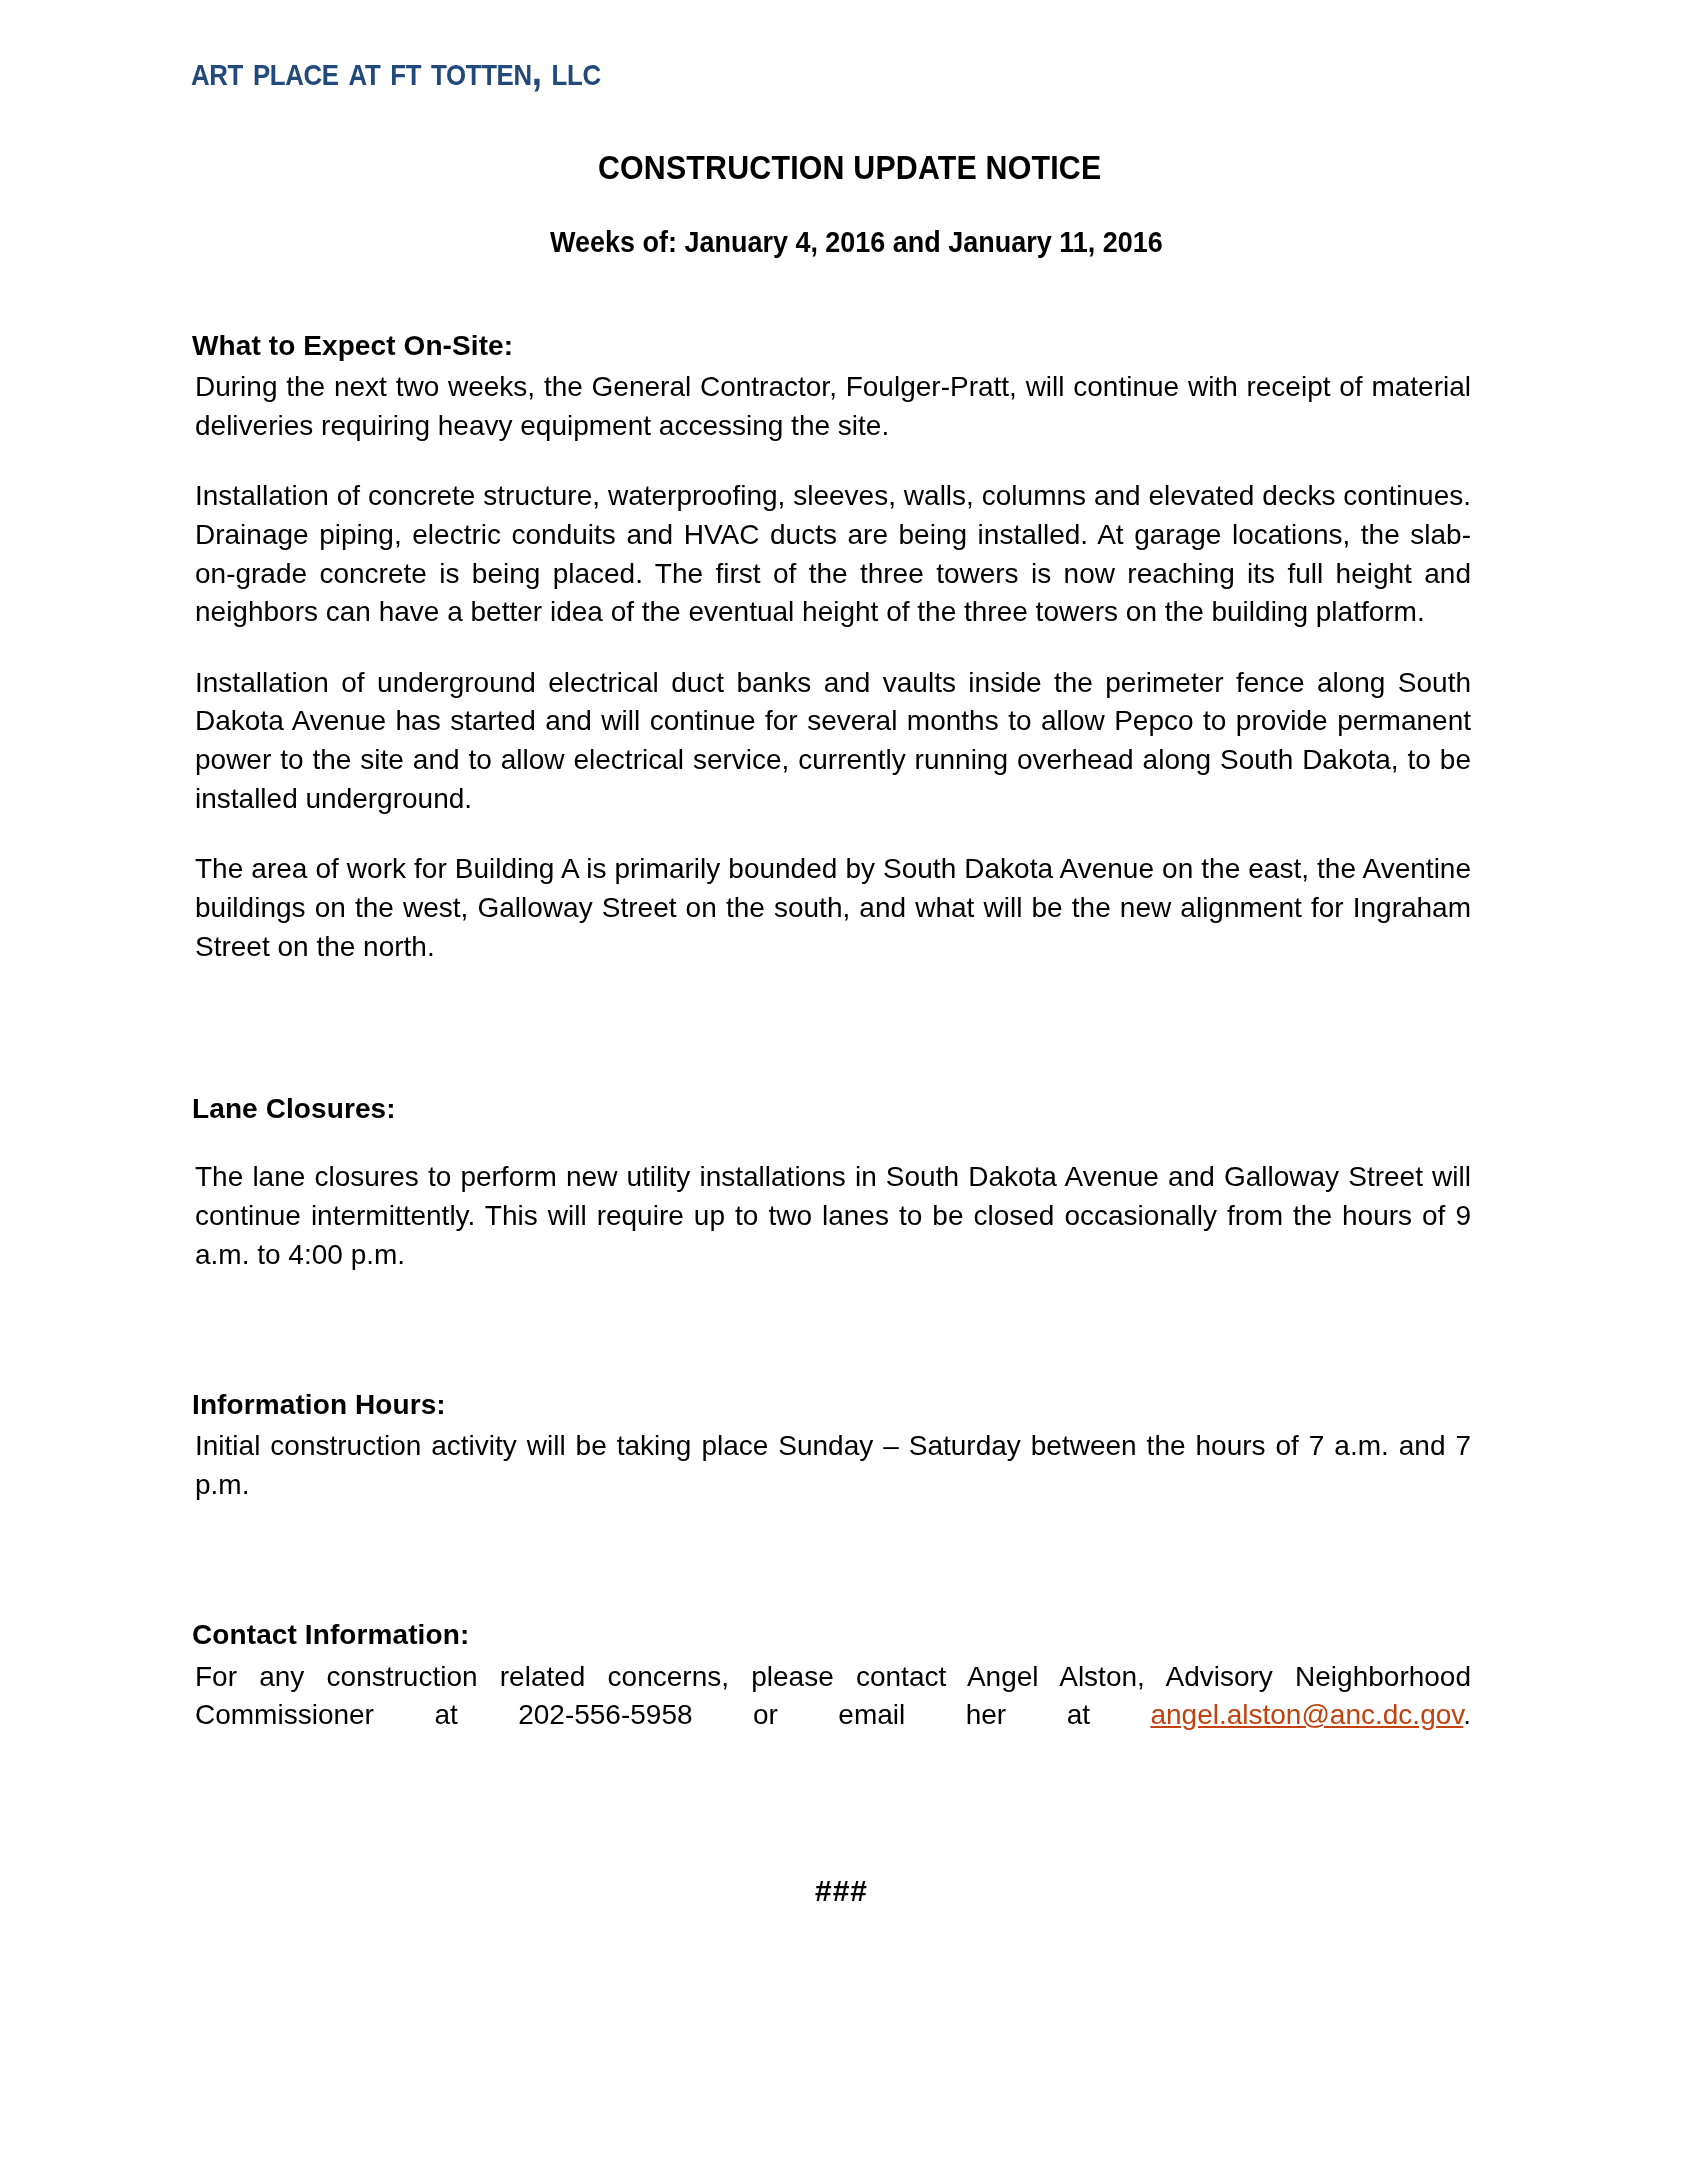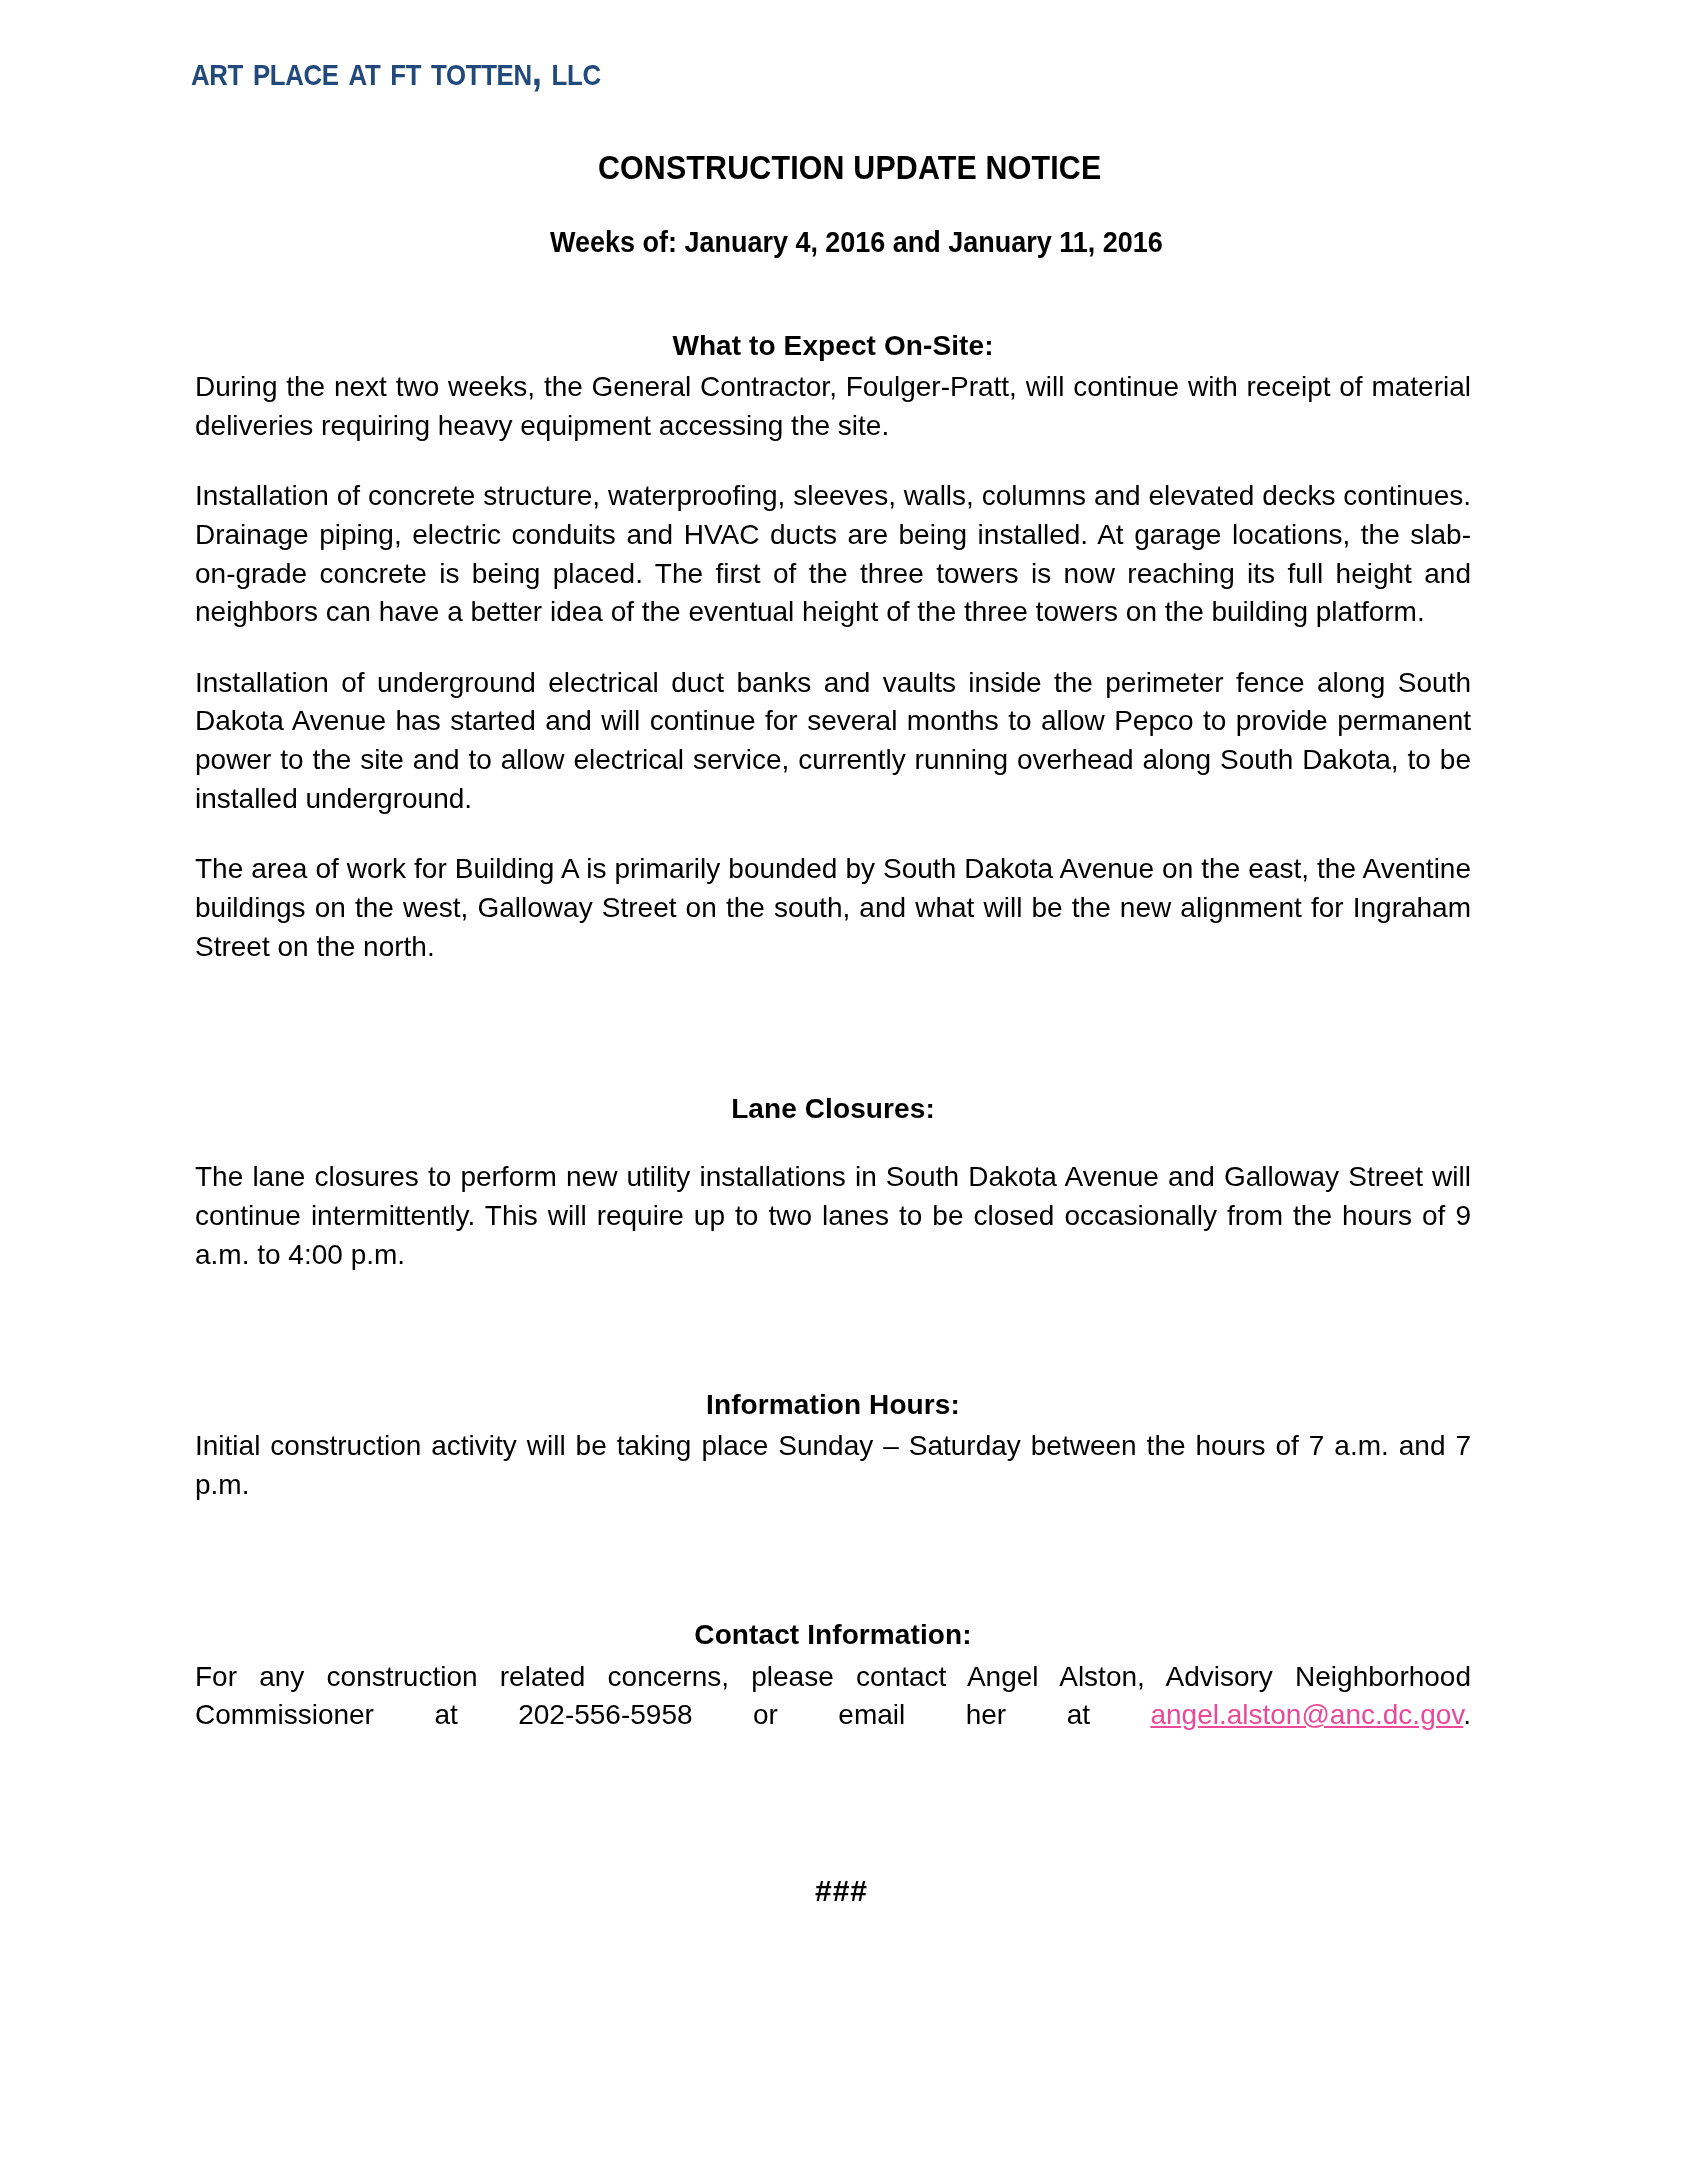--- a/index.html
+++ b/index.html
@@ -80,21 +80,20 @@
     top: 327px;
     width: 1282px;
   }
 
   .sec-heading {
     font-size: 28px;
     font-weight: 700;
     line-height: 1.36;
     margin: 0 0 1px 0;
     letter-spacing: 0.1px;
-    text-align: center;
   }
 
   .para {
     font-size: 28px;
     line-height: 1.38;
     text-align: justify;
     text-justify: inter-word;
     margin: 3px;
     -webkit-hyphens: none;
     hyphens: none;
@@ -104,21 +103,21 @@
     display: inline-block;
     width: 100%;
     height: 0;
   }
 
   .gap-sm { height: 26px; }
   .gap-lg { height: 109px; }
   .gap-xl { height: 121px; }
 
   .email-link {
-    color: #ec4899;
+    color: #c2410c;
     text-decoration: underline;
   }
 
   .footer-mark {
     position: absolute;
     left: 0;
     right: 0;
     top: 1874px;
     text-align: center;
     font-size: 30px;

